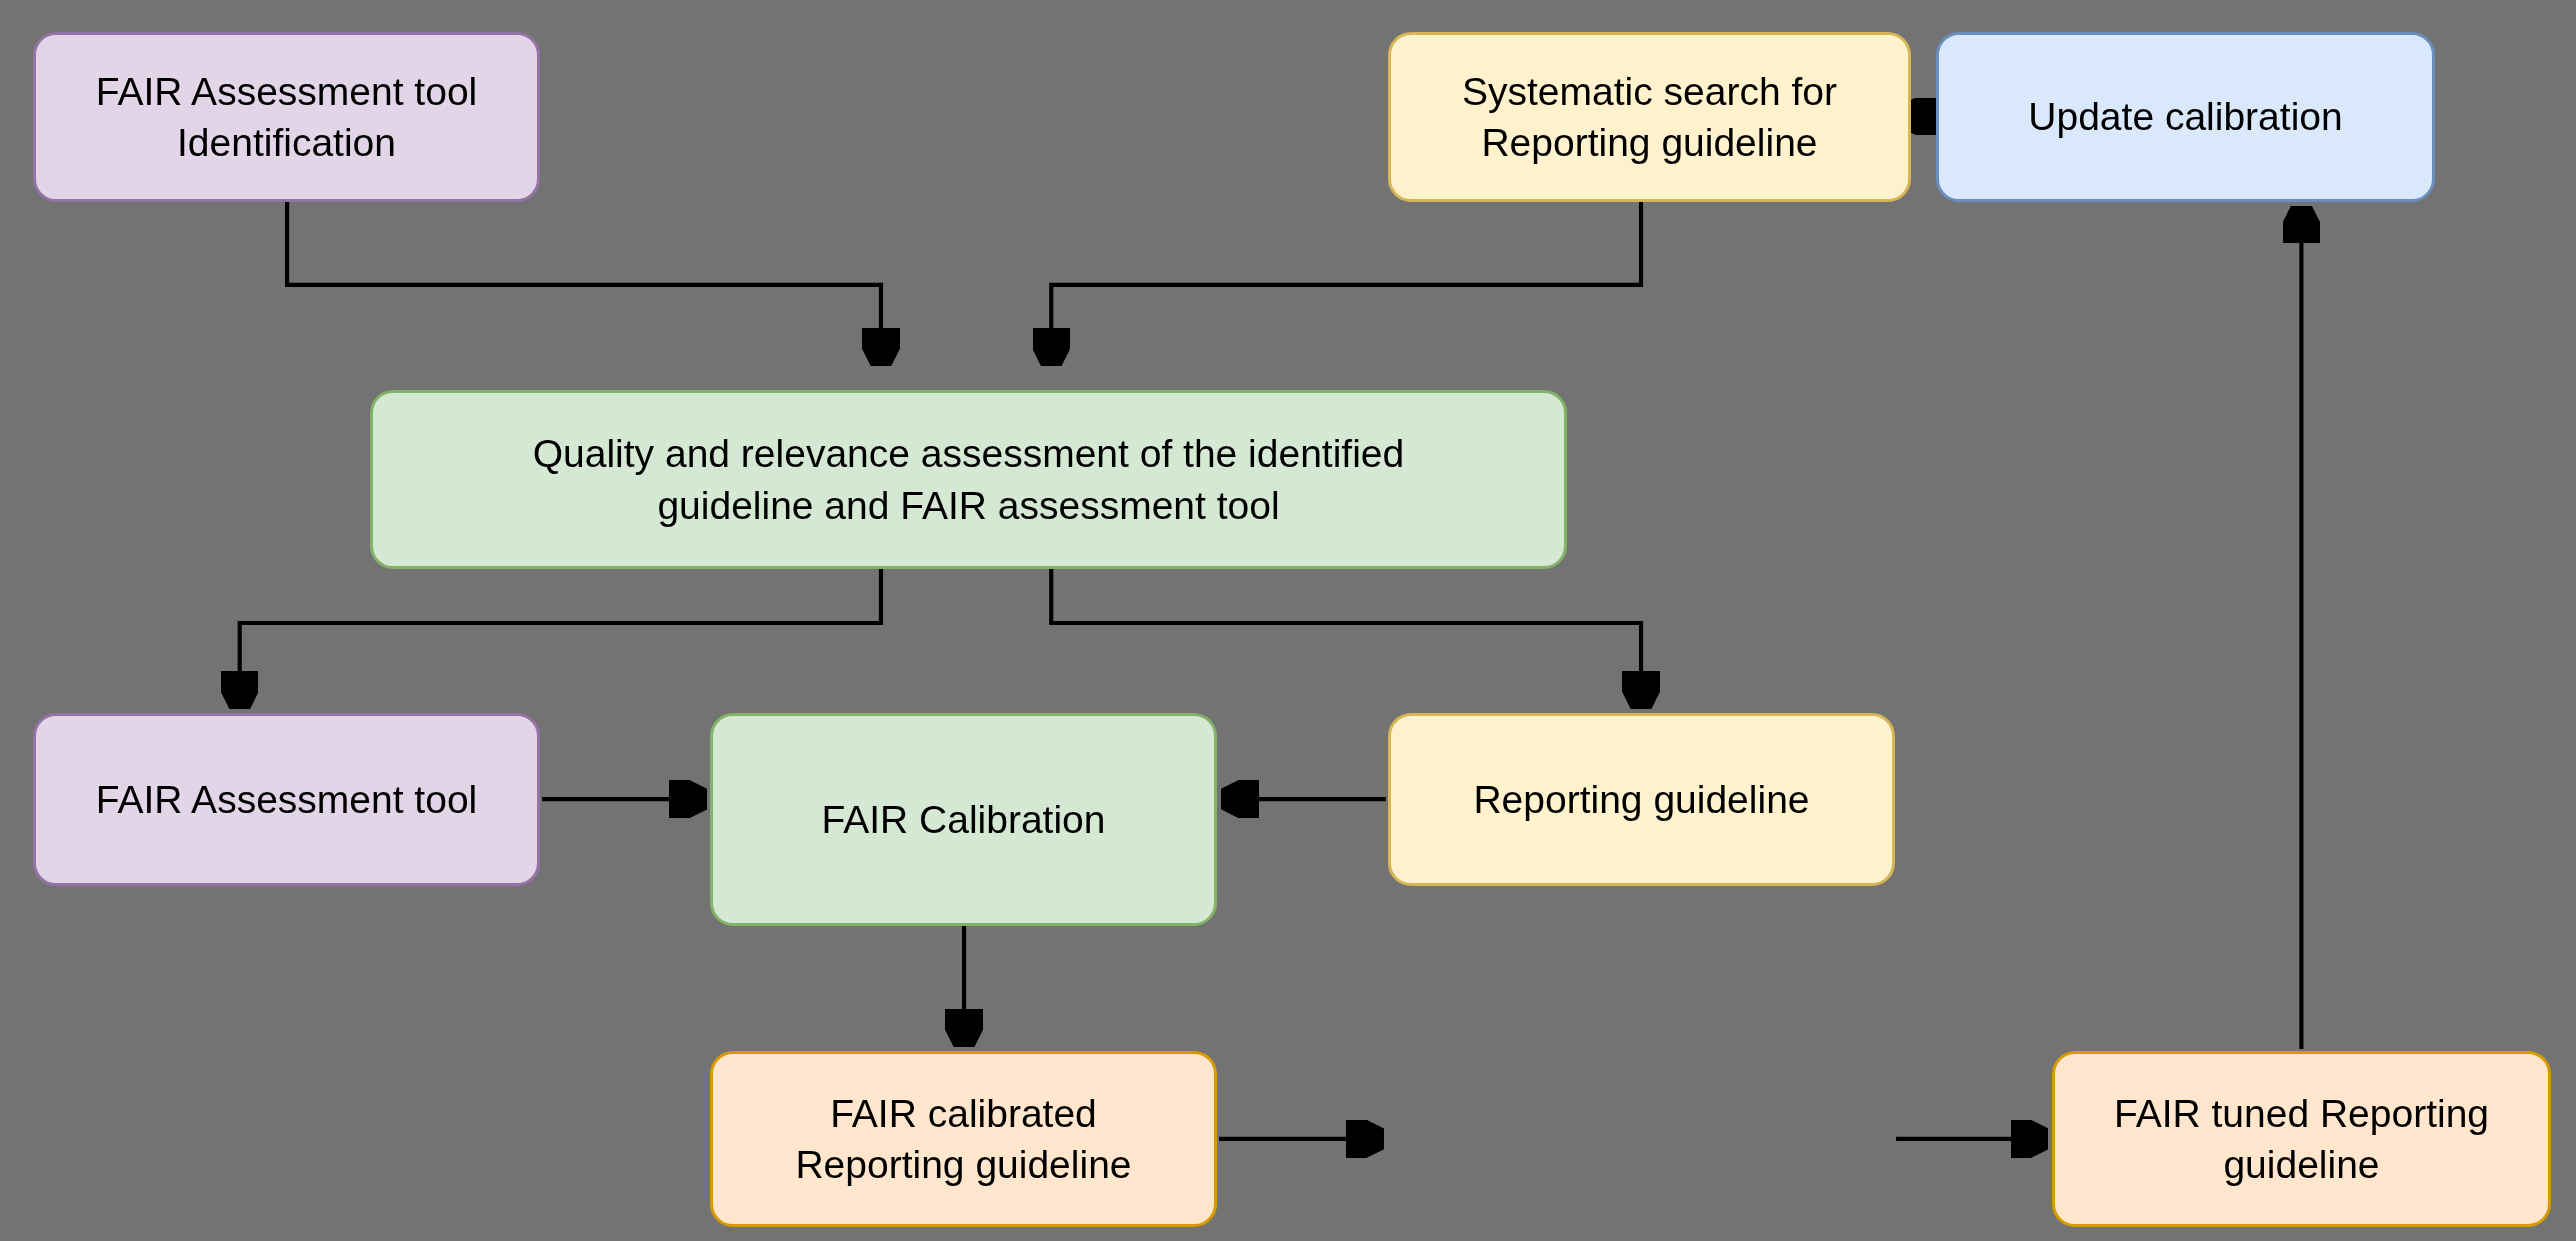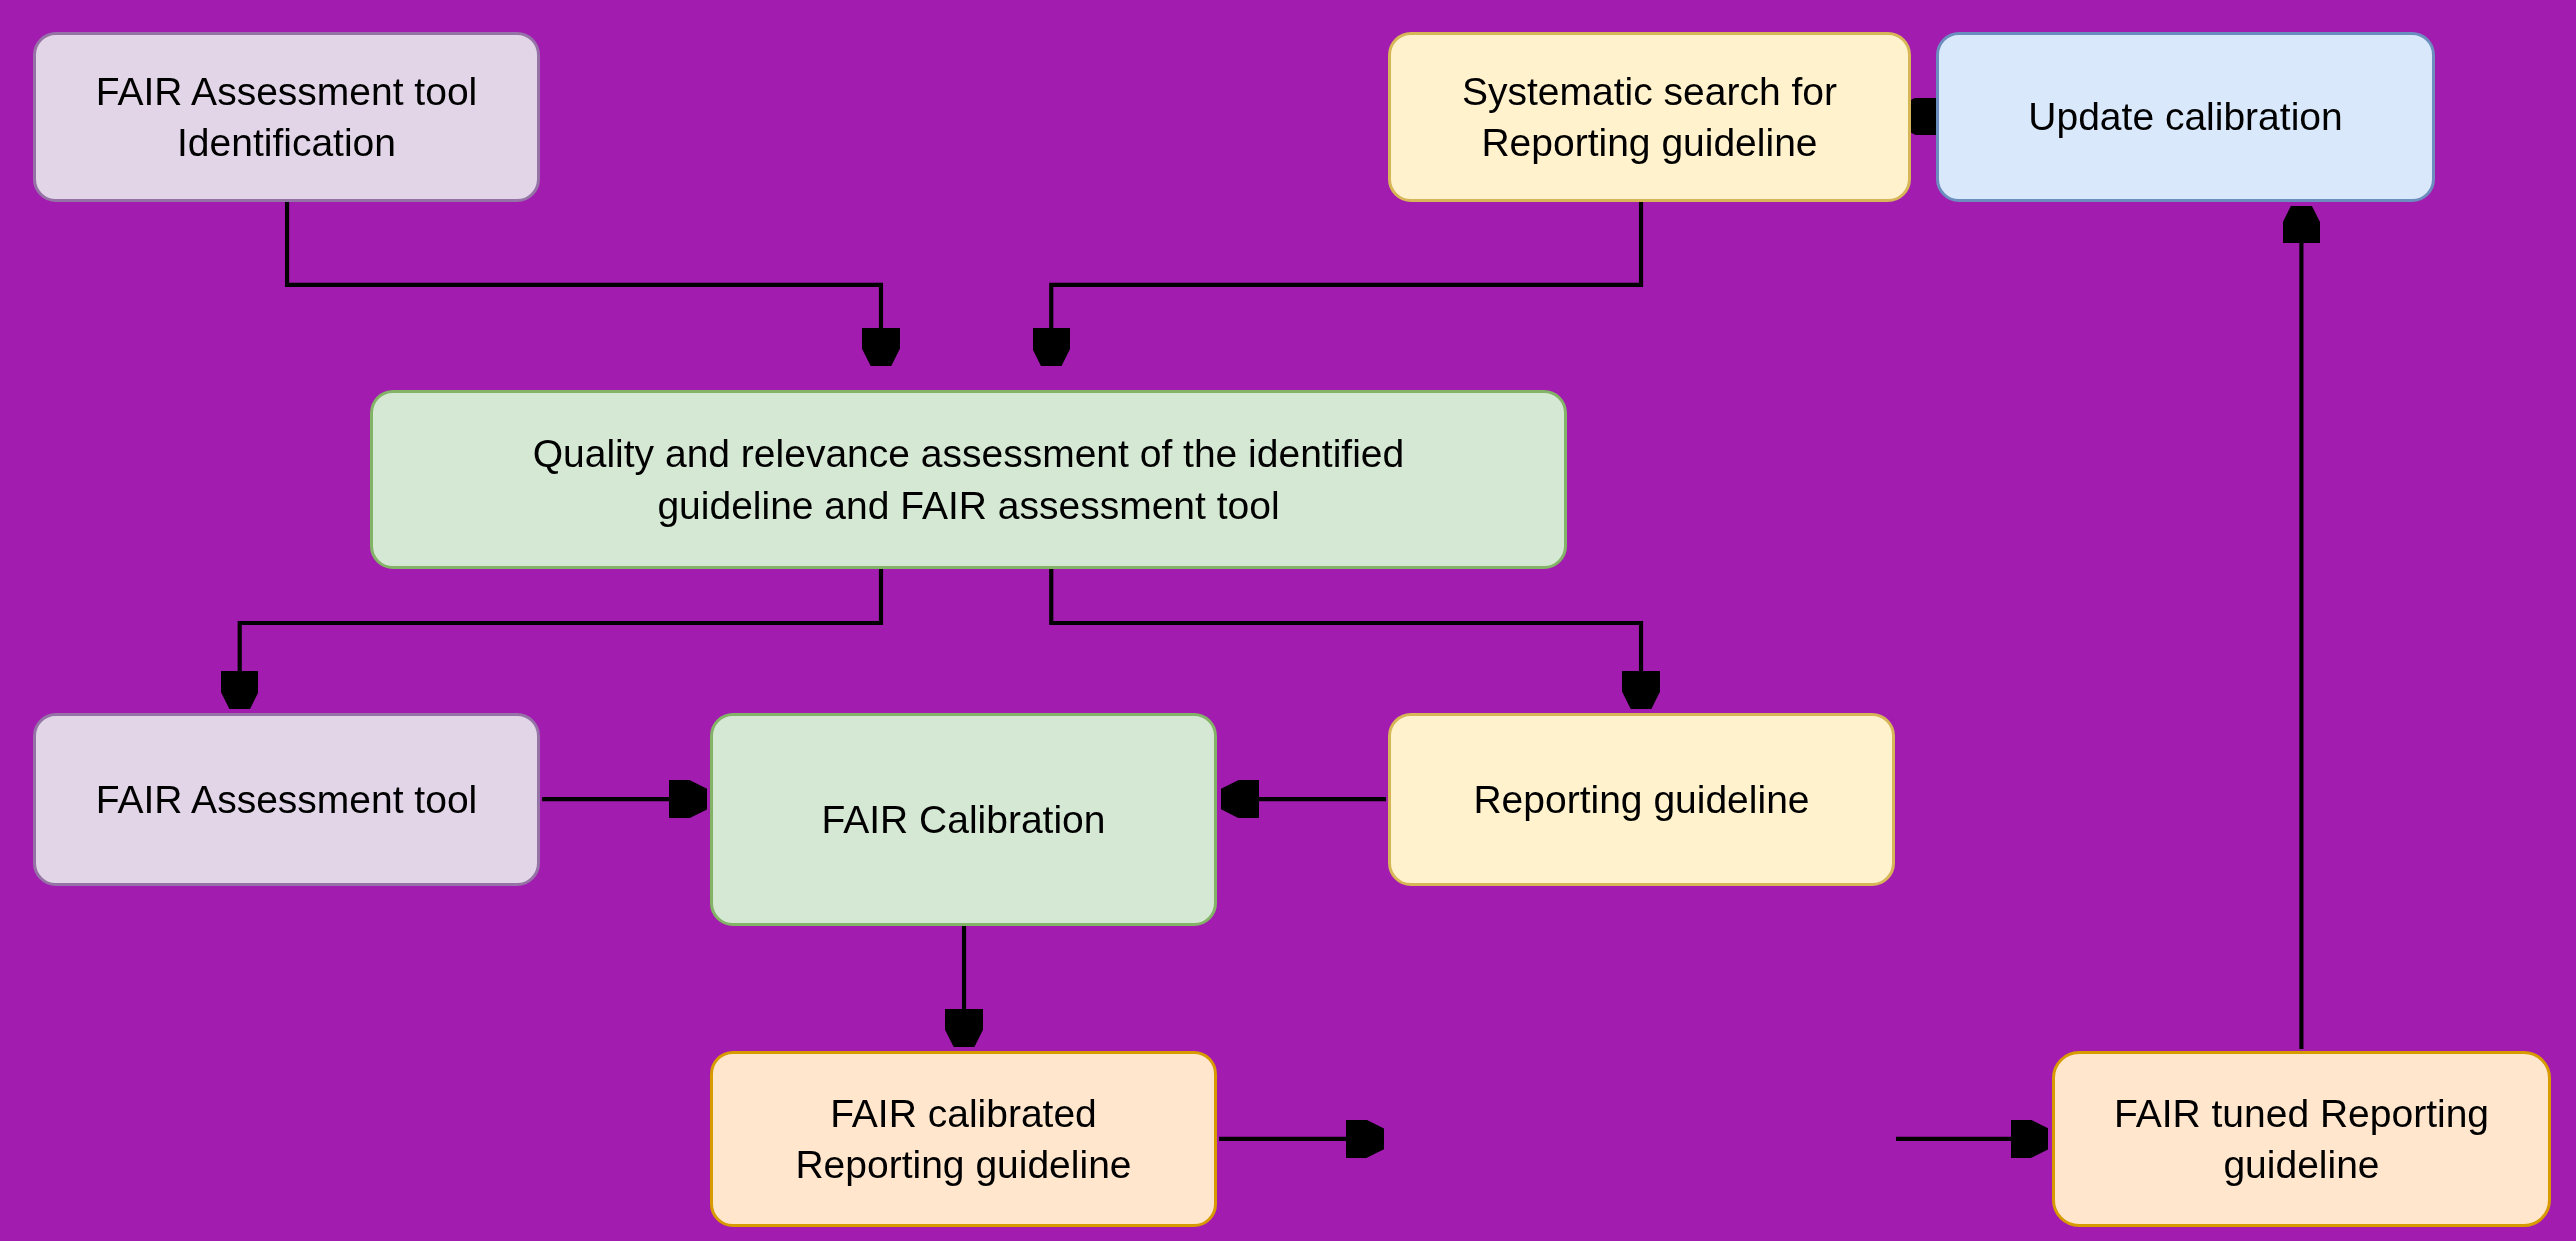--- a/index.html
+++ b/index.html
@@ -1,20 +1,20 @@
 <!DOCTYPE html>
 <html style="font-size:13.3px"><head>
 <meta charset="utf-8">
 <style>
   html,body{margin:0;padding:0;background:#ffffff;}
   .canvas{
     position:relative;
     width:2576px;
     height:1241px;
-    background:#a21caf;
+    background:#737373;
     font-family:"Liberation Sans", sans-serif;
     overflow:hidden;
   }
   .edges{
     position:absolute;
     left:0; top:0;
     width:2576px; height:1241px;
     pointer-events:none;
   }
   .edges path{
@@ -76,17 +76,17 @@
   <div class="node" style="left: 33px; top: 713px; width: 507px; height: 173px; background-color: rgb(225, 213, 231); border-color: rgb(150, 115, 166);">FAIR Assessment tool</div>
 
   <div class="node" style="left: 710px; top: 713px; width: 507px; height: 213px; background-color: rgb(213, 232, 212); border-color: rgb(130, 179, 102);">FAIR Calibration</div>
 
   <div class="node" style="left: 1388px; top: 713px; width: 507px; height: 173px; background-color: rgb(255, 242, 204); border-color: rgb(214, 182, 86);">Reporting guideline</div>
 
   <div class="node" style="left: 710px; top: 1051px; width: 507px; height: 176px; background-color: rgb(255, 230, 204); border-color: rgb(215, 155, 0);">FAIR calibrated
 Reporting guideline</div>
 
 
-  <div class="node" style="left: 2052px; top: 1051px; width: 499px; height: 176px; background-color: rgb(255, 230, 204); border-color: rgb(215, 155, 0); border-radius: 27px;">FAIR tuned Reporting
+  <div class="node" style="left: 2052px; top: 1051px; width: 499px; height: 176px; background-color: rgb(255, 230, 204); border-color: rgb(215, 155, 0);">FAIR tuned Reporting
 guideline</div>
 
 </div>
 
 
 </body></html>

